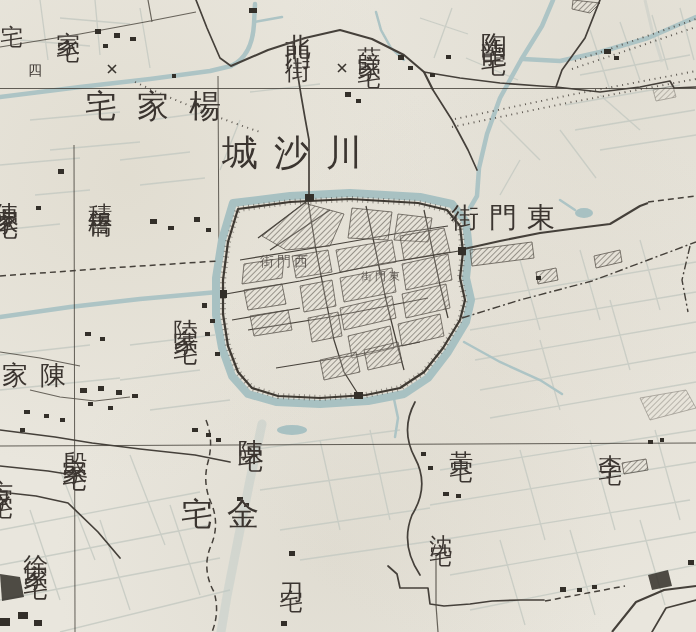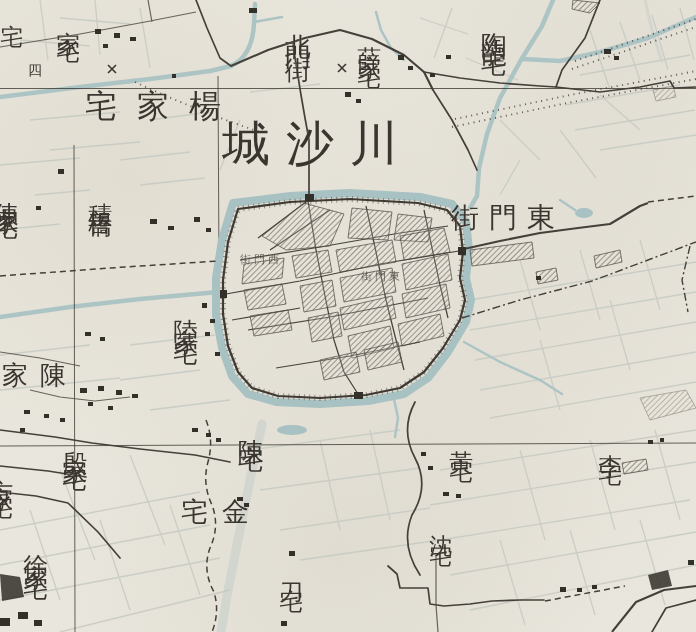--- a/index.html
+++ b/index.html
@@ -234,38 +234,38 @@
 
     <g fill="#332f29">
       <rect x="305" y="194" width="9" height="7"></rect>
       <rect x="458" y="247" width="8" height="8"></rect>
       <rect x="354" y="392" width="9" height="7"></rect>
       <rect x="220" y="290" width="7" height="8"></rect>
     </g>
   </svg>
 
   <div id="labels-layer">
-      <div class="map-label h" style="left: 222px; top: 118px; font-size: 48px; letter-spacing: 16px;">城沙川</div>
+      <div class="map-label h" style="left: 222px; top: 134px; font-size: 36px; letter-spacing: 16px;">城沙川</div>
       <div class="map-label v" style="left: 284px; top: 13px; font-size: 26px; letter-spacing: 12px;">北門街</div>
       <div class="map-label v" style="left: 356px; top: 27px; font-size: 24px; letter-spacing: 9px;">薛家宅</div>
       <div class="map-label v" style="left: 480px; top: 12px; font-size: 26px; letter-spacing: 8px;">陶龍宅</div>
       <div class="map-label v" style="left: 55px; top: 12px; font-size: 24px; letter-spacing: 7px;">家宅</div>
       <div class="map-label v" style="left: 0px; top: 5px; font-size: 23px; letter-spacing: 0px;">宅</div>
       <div class="map-label h" style="left: 28px; top: 63px; font-size: 14px; letter-spacing: 0px;">四</div>
       <div class="map-label h" style="left: 85px; top: 90px; font-size: 32px; letter-spacing: 20px;">宅家楊</div>
       <div class="map-label v" style="left: -8px; top: 181px; font-size: 26px; letter-spacing: 5px;">陳家宅</div>
       <div class="map-label v" style="left: 87px; top: 184px; font-size: 24px; letter-spacing: 5px;">積善橋</div>
       <div class="map-label h" style="left: 451px; top: 203px; font-size: 28px; letter-spacing: 10px;">街門東</div>
       <div class="map-label v" style="left: 172px; top: 299px; font-size: 25px; letter-spacing: 10px;">陸家宅</div>
       <div class="map-label h" style="left: -36px; top: 362px; font-size: 26px; letter-spacing: 12px;">宅家陳</div>
       <div class="map-label v" style="left: 61px; top: 431px; font-size: 25px; letter-spacing: 7px;">殷家宅</div>
       <div class="map-label v" style="left: -12px; top: 459px; font-size: 24px; letter-spacing: 8px;">方家宅</div>
       <div class="map-label v" style="left: 22px; top: 534px; font-size: 25px; letter-spacing: 10px;">徐家宅</div>
       <div class="map-label v" style="left: 237px; top: 418px; font-size: 26px; letter-spacing: 6px;">陳宅</div>
-      <div class="map-label h" style="left: 181px; top: 498px; font-size: 27px; letter-spacing: 14px;">宅金</div>
+      <div class="map-label h" style="left: 181px; top: 498px; font-size: 32px; letter-spacing: 14px;">宅金</div>
       <div class="map-label v" style="left: 278px; top: 564px; font-size: 24px; letter-spacing: 5px;">刀宅</div>
       <div class="map-label v" style="left: 448px; top: 431px; font-size: 24px; letter-spacing: 8px;">黃宅</div>
       <div class="map-label v" style="left: 429px; top: 516px; font-size: 23px; letter-spacing: 8px;">沈宅</div>
       <div class="map-label v" style="left: 597px; top: 435px; font-size: 24px; letter-spacing: 7px;">李宅</div>
-      <div class="map-label h" style="left: 240px; top: 254px; font-size: 11px; letter-spacing: 3px; opacity: 0.75;">街門西</div>
+      <div class="map-label h" style="left: 260px; top: 254px; font-size: 14px; letter-spacing: 3px; opacity: 0.75;">街門西</div>
       <div class="map-label h" style="left: 361px; top: 271px; font-size: 11px; letter-spacing: 3px; opacity: 0.75;">街門東</div>
     </div>
 </div>
 
 </body></html>

